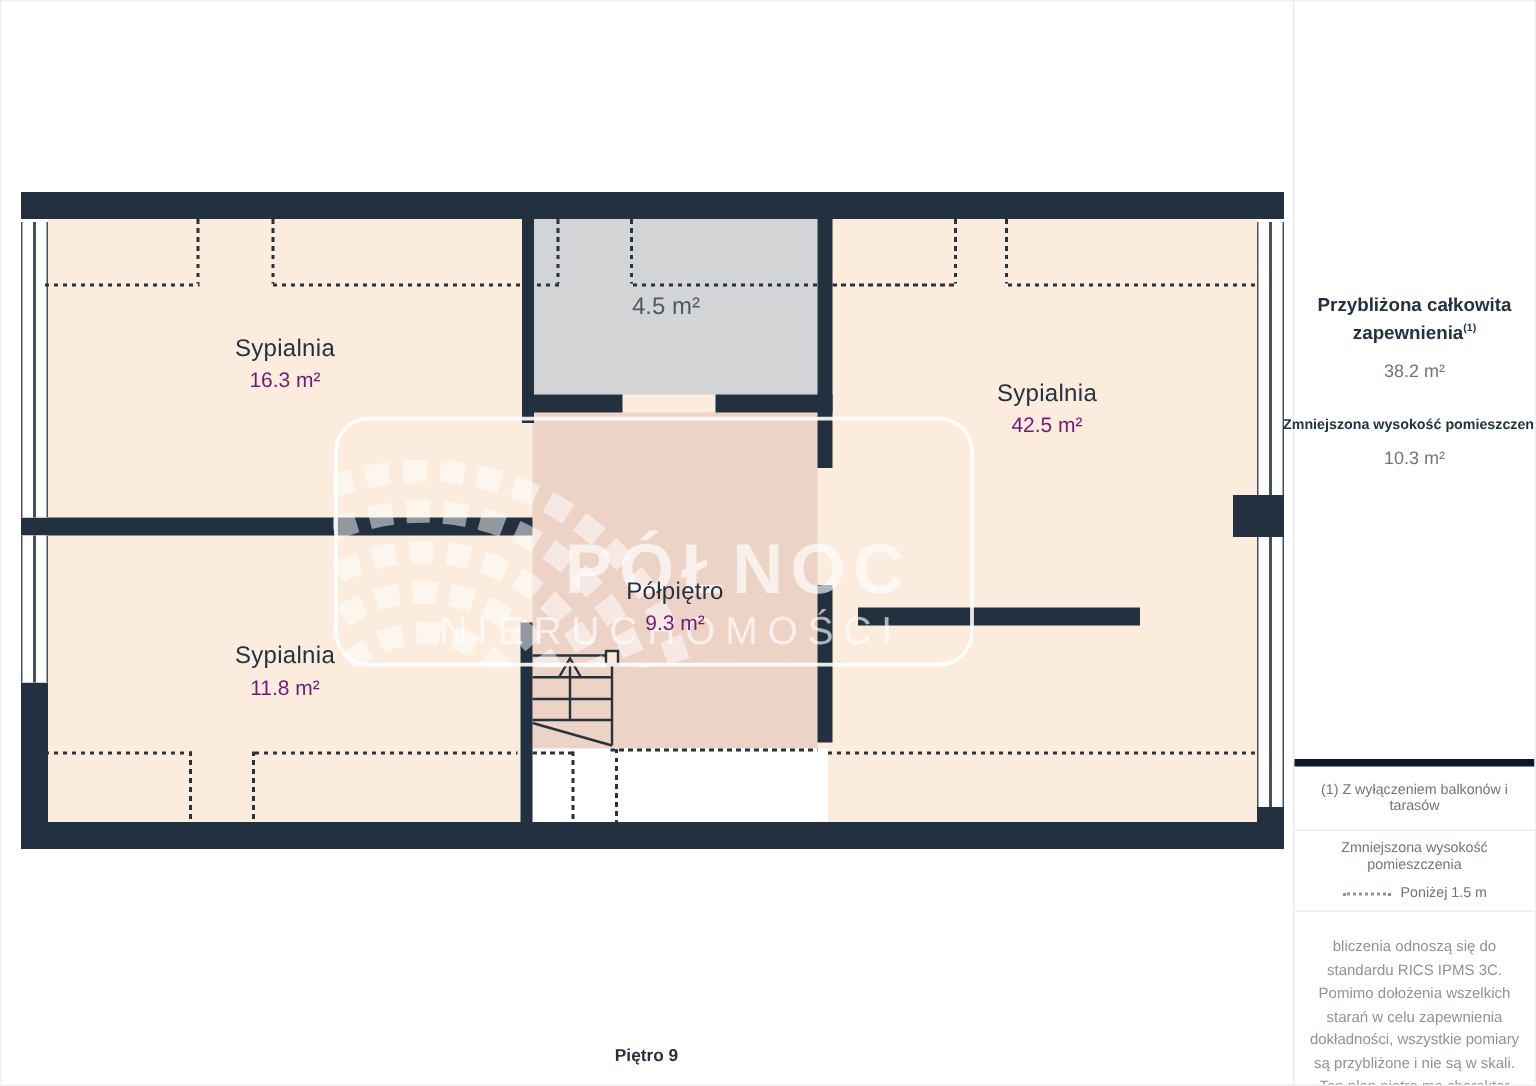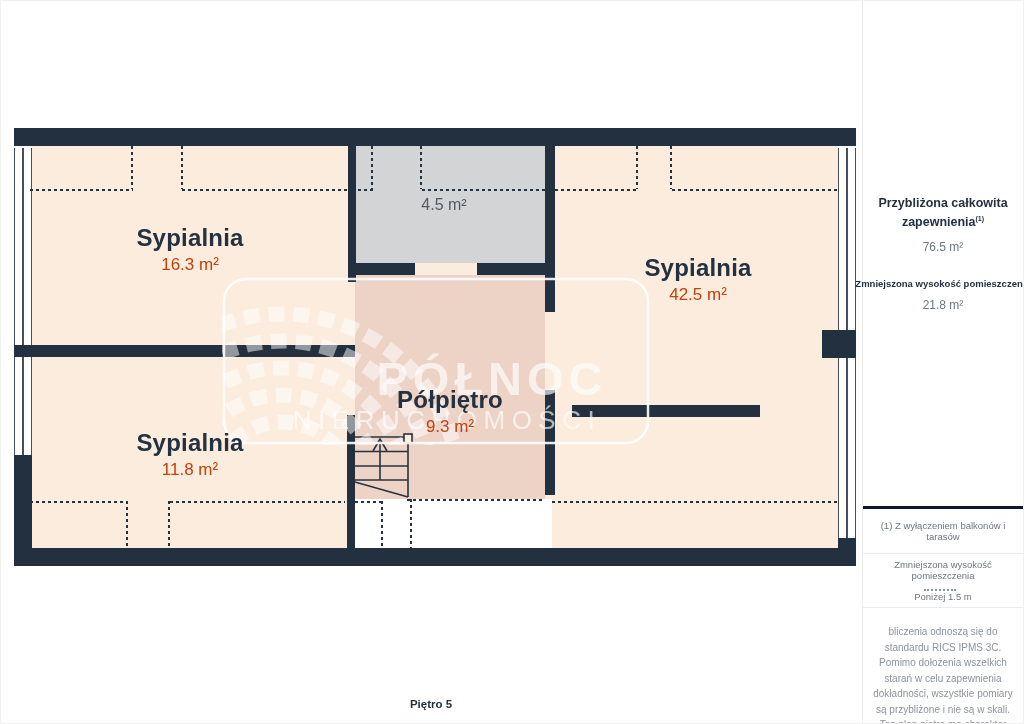--- a/index.html
+++ b/index.html
@@ -20,45 +20,45 @@
   .win{position:absolute;background:#ffffff;z-index:11;
        border-left:1.5px solid #46505c;border-right:1.5px solid #46505c;box-sizing:border-box;}
   .win::after{content:'';position:absolute;top:0;bottom:0;left:50%;width:1.5px;margin-left:-.75px;background:#46505c;}
 
   .dh{position:absolute;height:2px;z-index:12;
       background-image:repeating-linear-gradient(90deg,#26333f 0 3px,transparent 3px 6px);}
   .dv{position:absolute;width:2px;z-index:12;
       background-image:repeating-linear-gradient(180deg,#26333f 0 3px,transparent 3px 6px);}
 
   .room-label{position:absolute;z-index:40;transform:translateX(-50%);text-align:center;white-space:nowrap;}
-  .rname{font-size:24px;font-weight:bold;color:#243140;letter-spacing:.2px;}
-  .rarea{font-size:17px;color:#c2410c;margin-top:3px;}
+  .rname{font-size:16px;font-weight:normal;color:#243140;letter-spacing:.2px;}
+  .rarea{font-size:14px;color:#701a75;margin-top:3px;}
   .gray-area-label{font-size:16px;color:#4f5a64;}
 
   .stairs-svg{position:absolute;left:347px;top:430px;z-index:13;}
   .wm-svg{position:absolute;left:222px;top:277px;z-index:30;pointer-events:none;}
 
   .floor-caption{position:absolute;left:0;top:698px;width:862px;text-align:center;
                  font-size:11.5px;font-weight:bold;color:#243140;z-index:40;}
 
   
   .sidebar{position:absolute;left:862px;top:0;width:161px;height:724px;background:#fff;
            border-left:1px solid #ececec;z-index:50;box-sizing:border-box;}
   .sb-stats{position:absolute;left:0;top:0;width:100%;height:506px;display:flex;
             flex-direction:column;align-items:center;justify-content:center;text-align:center;}
   .sb-h1{font-size:12.5px;font-weight:bold;color:#243140;line-height:1.45;padding:0 14px;}
   .sb-h1 sup{font-size:7px;}
   .sb-val{font-size:12px;color:#6d7680;margin-top:9px;}
   .sb-h2{font-size:9.5px;font-weight:bold;color:#243140;margin-top:24px;white-space:nowrap;}
   .sb-box{position:absolute;left:0;width:100%;display:flex;flex-direction:column;
           align-items:center;justify-content:center;text-align:center;box-sizing:border-box;}
-  .sb-note{top:506px;height:47px;border-top:3px solid #0f172a;font-size:9.5px;color:#6d7680;}
+  .sb-note{top:506px;height:47px;border-top:5px solid #0f172a;font-size:9.5px;color:#6d7680;}
   .sb-legend{top:553px;height:55px;border-top:1px solid #ececec;border-bottom:1px solid #ececec;
              font-size:9.5px;color:#6d7680;}
-  .sb-legend-row{display:flex;align-items:center;margin-top:8px;font-size:9.5px;color:#6d7680;flex-direction:column;}
+  .sb-legend-row{display:flex;align-items:center;margin-top:8px;font-size:9.5px;color:#6d7680;}
   .legend-dash{width:32px;border-top:2px dotted #8d939a;margin-right:7px;}
   .sb-disc{position:absolute;left:0;top:608px;width:100%;box-sizing:border-box;padding:16px 9px 0;
            text-align:center;}
   .disc-text{font-size:10px;color:#8d939a;line-height:1.55;}
 </style>
 </head>
 <body>
 
 <div class="plan">
 
@@ -150,32 +150,32 @@
     <div class="rarea">11.8 m²</div>
   </div>
   <div class="room-label" style="left:450px;top:386px;">
     <div class="rname">Półpiętro</div>
     <div class="rarea">9.3 m²</div>
   </div>
   <div class="room-label" style="left:444px;top:196px;">
     <div class="gray-area-label">4.5 m²</div>
   </div>
 
-  <div class="floor-caption">Piętro 5</div>
+  <div class="floor-caption">Piętro 9</div>
 </div>
 
 <div class="sidebar">
 
   <div class="sb-stats">
     <div class="sb-h1">
       <span>Przybliżona całkowita zapewnienia</span><sup>(1)</sup>
     </div>
-    <div class="sb-val">76.5 m²</div>
+    <div class="sb-val">38.2 m²</div>
     <div class="sb-h2">Zmniejszona wysokość pomieszczenia</div>
-    <div class="sb-val">21.8 m²</div>
+    <div class="sb-val">10.3 m²</div>
   </div>
 
   <div class="sb-box sb-note">
     <div>(1) Z wyłączeniem balkonów i tarasów</div>
   </div>
 
   <div class="sb-box sb-legend">
     <div>Zmniejszona wysokość pomieszczenia</div>
     <div class="sb-legend-row">
       <span class="legend-dash"></span>

